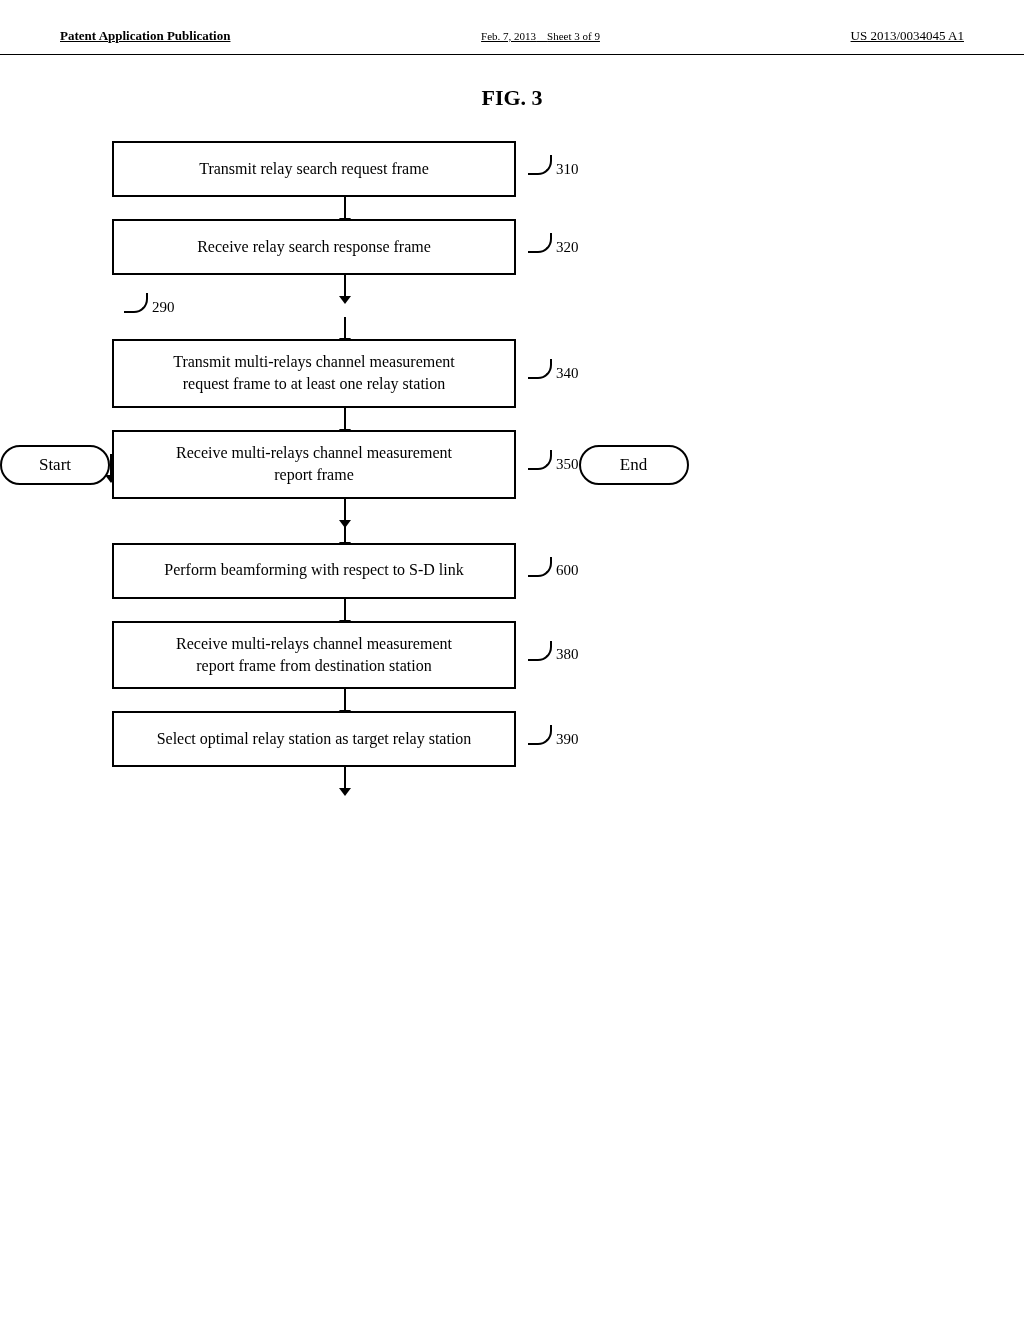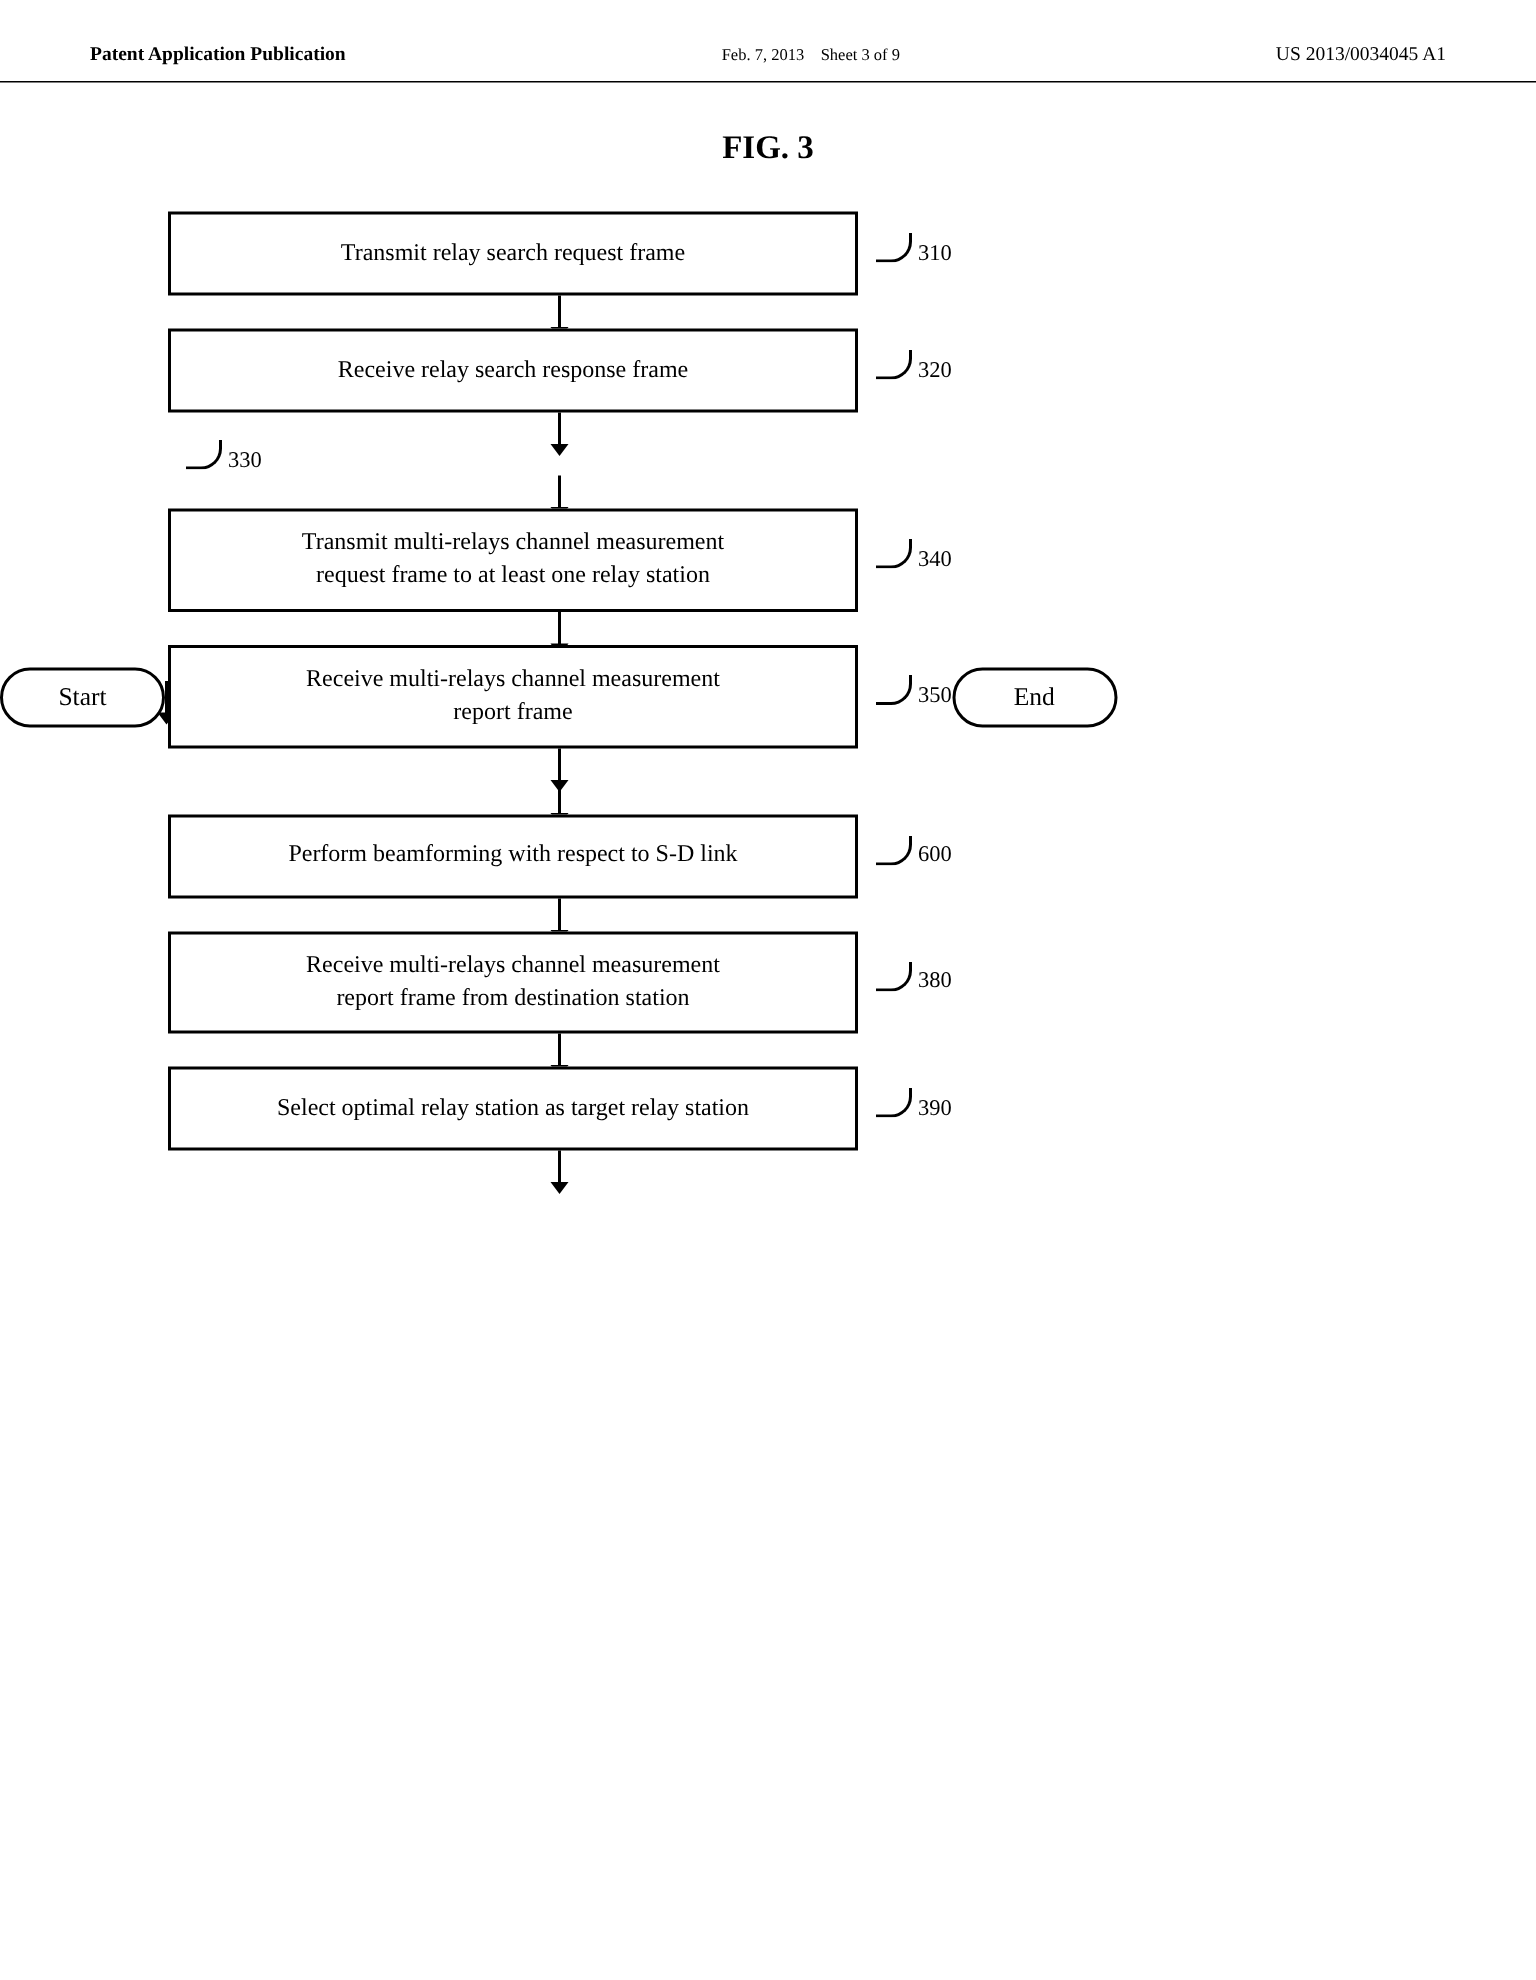--- a/index.html
+++ b/index.html
@@ -13,20 +13,21 @@
     }
 
     
     .header {
       display: flex;
       justify-content: space-between;
       align-items: baseline;
       padding: 28px 60px 10px 60px;
       border-bottom: 1px solid #000;
       font-size: 13px;
+      text-decoration: underline;
     }
     .header-left { font-weight: bold; }
     .header-center { font-size: 11px; }
     .header-right { font-size: 13px; }
 
     
     .fig-title {
       text-align: center;
       font-size: 22px;
       font-weight: bold;
@@ -56,21 +57,21 @@
 
     
     .process-row {
       display: flex;
       align-items: center;
       position: relative;
     }
 
     .process-box {
       border: 2px solid #000;
-      width: 460px;
+      width: 404px;
       min-height: 56px;
       display: flex;
       align-items: center;
       justify-content: center;
       text-align: center;
       font-size: 16px;
       padding: 10px 16px;
       background: #fff;
       line-height: 1.4;
     }
@@ -154,21 +155,21 @@
         <div class="arrow-down"></div>
       </div>
       <div class="process-row">
         <div class="process-box">Receive relay search response frame</div>
         <div class="ref-label">320</div>
       </div>
       <div class="arrow-wrapper">
         <div class="arrow-down"></div>
       </div>
       <div class="process-row">
-        <div class="ref-label">330</div>
+        <div class="ref-label">290</div>
       </div>
       <div class="arrow-wrapper">
         <div class="arrow-down"></div>
       </div>
       <div class="process-row">
         <div class="process-box">Transmit multi-relays channel measurement<br>request frame to at least one relay station</div>
         <div class="ref-label">340</div>
       </div>
       <div class="arrow-wrapper">
         <div class="arrow-down"></div>

